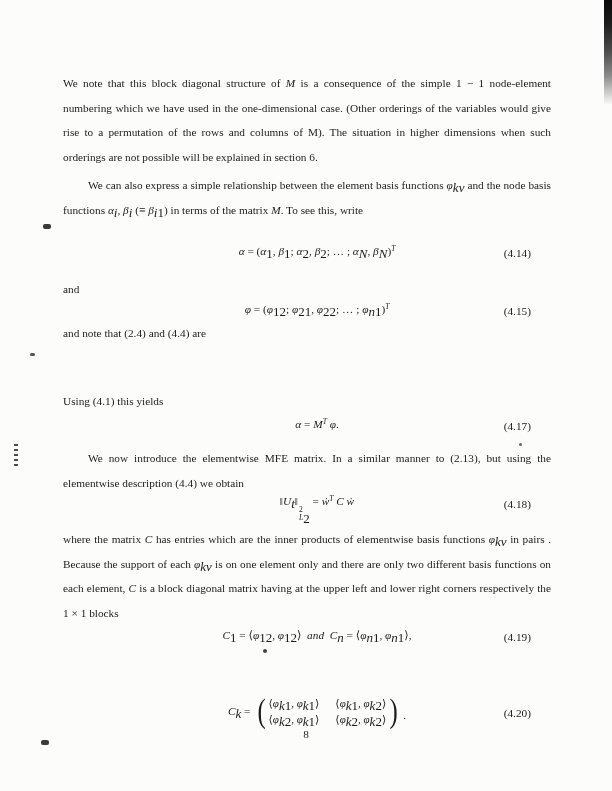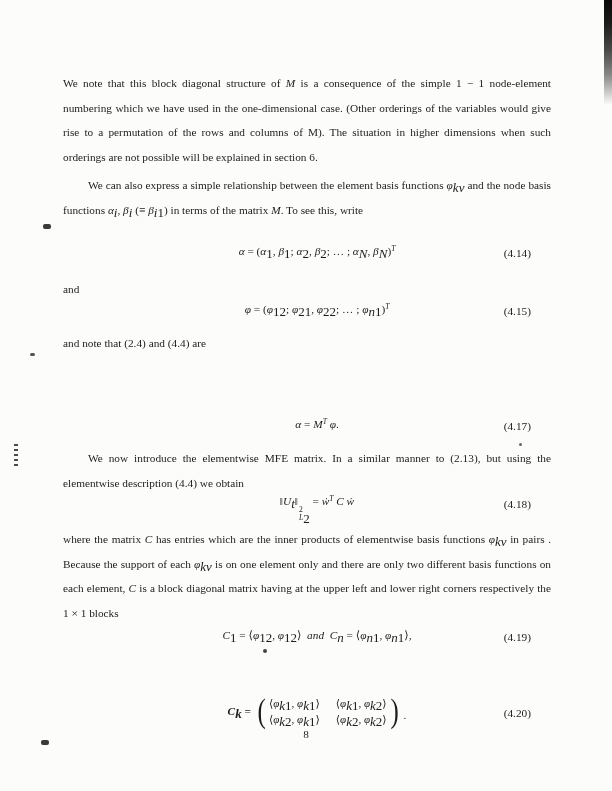--- a/index.html
+++ b/index.html
@@ -27,21 +27,21 @@
   .eq i{font-style:italic;}
   sub{font-size:13px;vertical-align:-2.5px;line-height:0;}
   sup{font-size:7.5px;vertical-align:4px;line-height:0;}
   .stack{display:inline-flex;flex-direction:column;align-items:flex-start;
     font-size:7.5px;line-height:7.5px;vertical-align:-7px;margin-left:1px;}
   .matrix-wrap{display:flex;align-items:center;}
   .paren{font-size:33px;font-weight:300;line-height:34px;transform:scaleX(.75);}
   .mgrid{display:grid;grid-template-columns:auto auto;column-gap:16px;row-gap:1px;
     font-size:11px;margin:0 2px;text-align:left;}
   .mtrail{align-self:flex-end;padding:0 0 5px 4px;}
-  .lhs{margin-right:5px;font-weight:bold;}
+  .lhs{margin-right:5px;}
   .pagenum{position:absolute;left:0;top:728px;width:612px;text-align:center;margin:0;}
   
   .artifact{position:absolute;pointer-events:none;}
   .edge-strip{right:0;top:0;width:8px;height:105px;
     background:linear-gradient(180deg,#0a0a0a 0%,#1c1c1c 22%,#4a4a4a 48%,#8a8a8a 72%,rgba(200,200,200,0) 100%);}
   .spk{background:#3a3a3a;border-radius:2px;}
   .streak{left:14px;top:444px;width:4px;height:24px;
     background:repeating-linear-gradient(180deg,#4a4a4a 0 2px,transparent 2px 5px);}
 </style>
 </head>
@@ -66,23 +66,24 @@
     <span class="eqnum">(4.14)</span>
   </div>
 
   <p class="label-line" style="top:277px;">and</p>
 
   <div class="eqrow eq" style="top:302px;height:18px;">
     <span><i>φ</i> = (<i>φ</i><sub>12</sub>; <i>φ</i><sub>21</sub>, <i>φ</i><sub>22</sub>; … ; <i>φ</i><sub><i>n</i>1</sub>)<sup><i>T</i></sup></span>
     <span class="eqnum">(4.15)</span>
   </div>
 
-  <p class="label-line" style="top:331px;">and note that (2.4) and (4.4) are</p>
+  <p class="label-line" style="top:321px;">and note that (2.4) and (4.4) are</p>
 
 
+  <p class="label-line" style="top:389px;">Using (4.1) this yields</p>
 
   <div class="eqrow eq" style="top:417px;height:18px;">
     <span><i>α</i> = <i>M</i><sup><i>T</i></sup> <i>φ</i>.</span>
     <span class="eqnum">(4.17)</span>
   </div>
 
   <p class="para indent" style="top:446px;">We now introduce the elementwise MFE matrix. In a similar manner to (2.13), but using the elementwise description (4.4) we obtain</p>
 
   <div class="eqrow eq" style="top:494px;height:20px;">
     <span>‖<i>U</i><sub><i>t</i></sub>‖<span class="stack">

